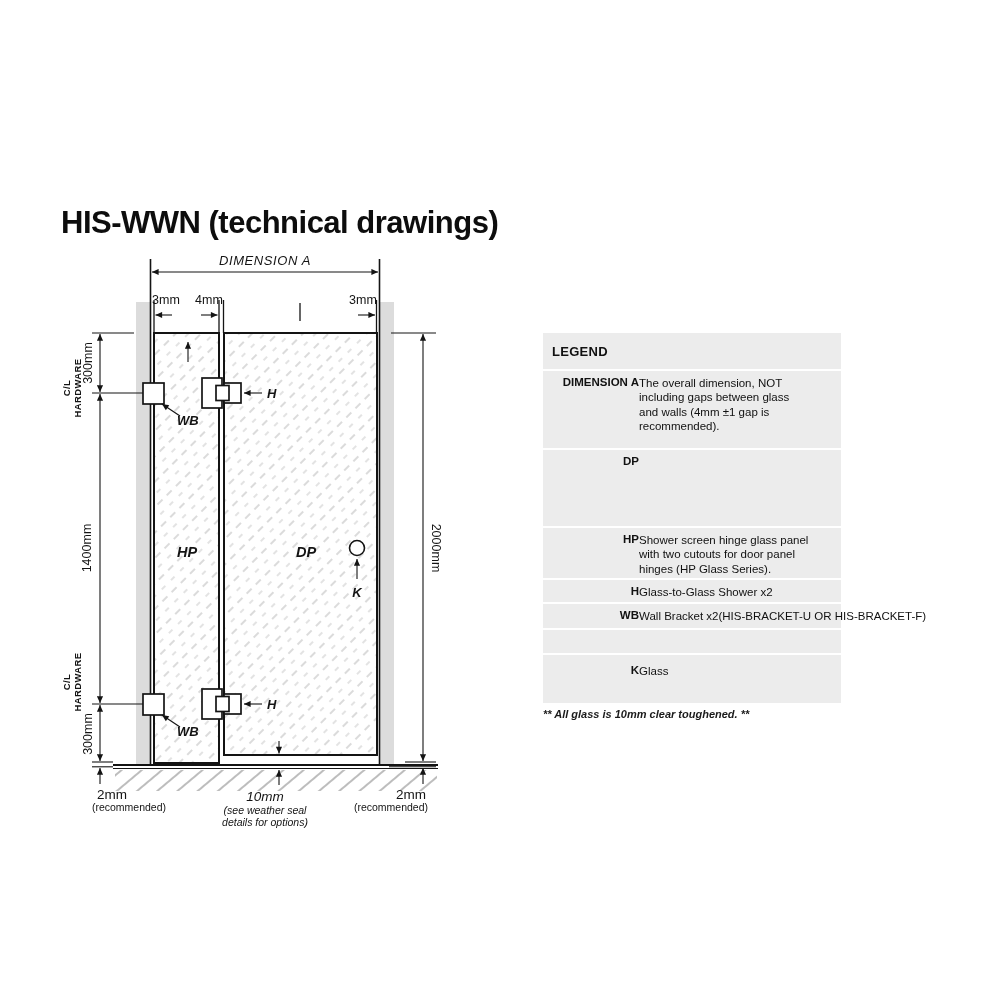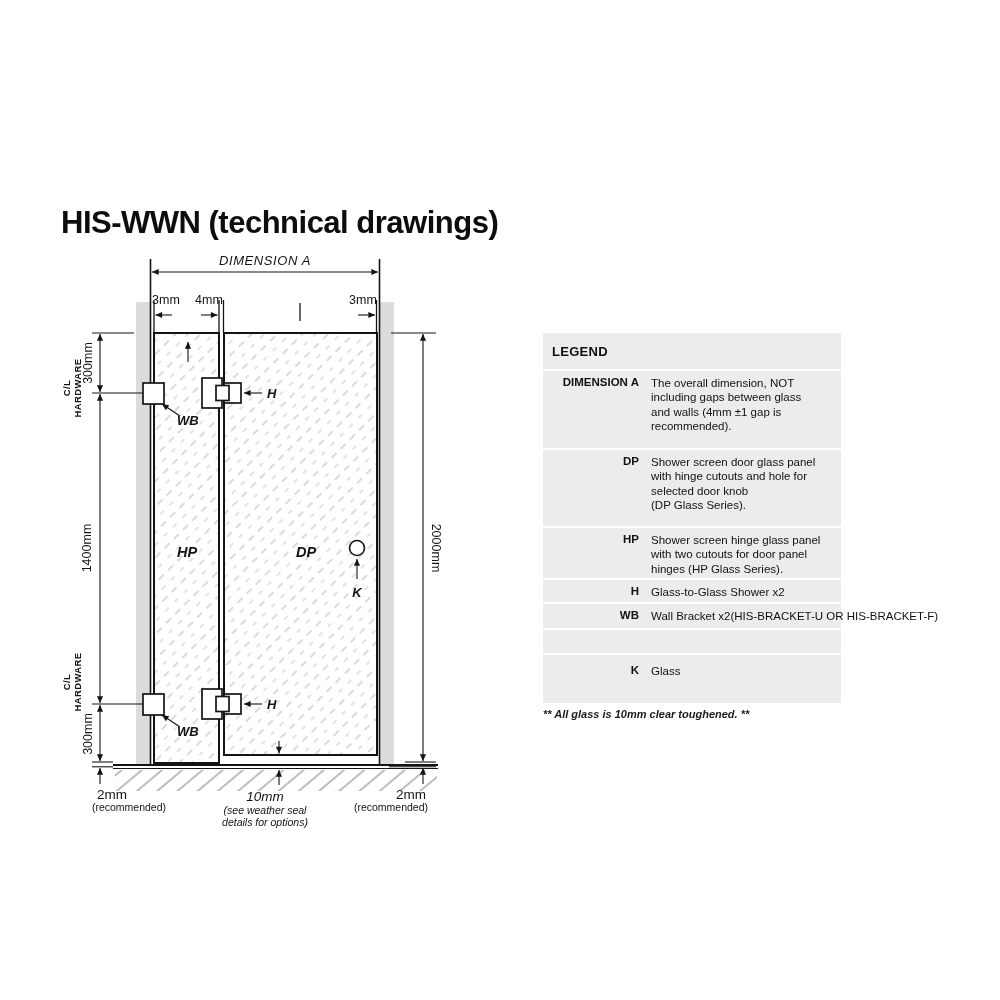--- a/index.html
+++ b/index.html
@@ -36,21 +36,21 @@
   .legend {
     position:absolute; left:543px; top:333px; width:298px; height:370px;
     background:#ececec; font-size:11.5px; box-sizing:border-box;
   }
   .legend-heading {
     font-size:13px; font-weight:bold; letter-spacing:.3px;
     padding:11px 0 7px 9px; height:36px; box-sizing:border-box;
   }
   .lrow { display:flex; border-top:2px solid #ffffff; padding-top:5px; box-sizing:border-box; }
   .lterm { width:96px; text-align:right; font-weight:bold; flex:none; }
-  .ldesc { margin-left:12px; width:190px; line-height:1.26; white-space:pre-line; }
+  .ldesc { margin-left:0; width:190px; line-height:1.26; white-space:pre-line; }
   .lrow.nowrap .ldesc { white-space:nowrap; width:auto; overflow:visible;text-align:right; }
   .r1 { min-height:79px; } .r2 { min-height:78px; } .r3 { min-height:52px; }
   .r4 { min-height:24px; } .r5 { min-height:26px; } .r6 { min-height:25px; }
   .r7 { min-height:36px; padding-top:9px; }
   .footnote {
     position:absolute; left:543px; top:708px; width:298px; text-align:left;
     font-size:11px; font-style:italic; font-weight:bold; color:#1a1a1a;
   }
 </style>
 </head>
@@ -168,24 +168,20 @@
   <div class="legend-heading">LEGEND</div>
   <div class="lrow r1">
     <div class="lterm">DIMENSION A</div>
     <div class="ldesc">The overall dimension, NOT
 including gaps between glass
 and walls (4mm ±1 gap is
 recommended).</div>
   </div>
   <div class="lrow r2">
     <div class="lterm">DP</div>
-    <div class="ldesc">Shower screen door glass panel
-with hinge cutouts and hole for
-selected door knob
-(DP Glass Series).</div>
   </div>
   <div class="lrow r3">
     <div class="lterm">HP</div>
     <div class="ldesc">Shower screen hinge glass panel
 with two cutouts for door panel
 hinges (HP Glass Series).</div>
   </div>
   <div class="lrow r4">
     <div class="lterm">H</div>
     <div class="ldesc">Glass-to-Glass Shower x2</div>

